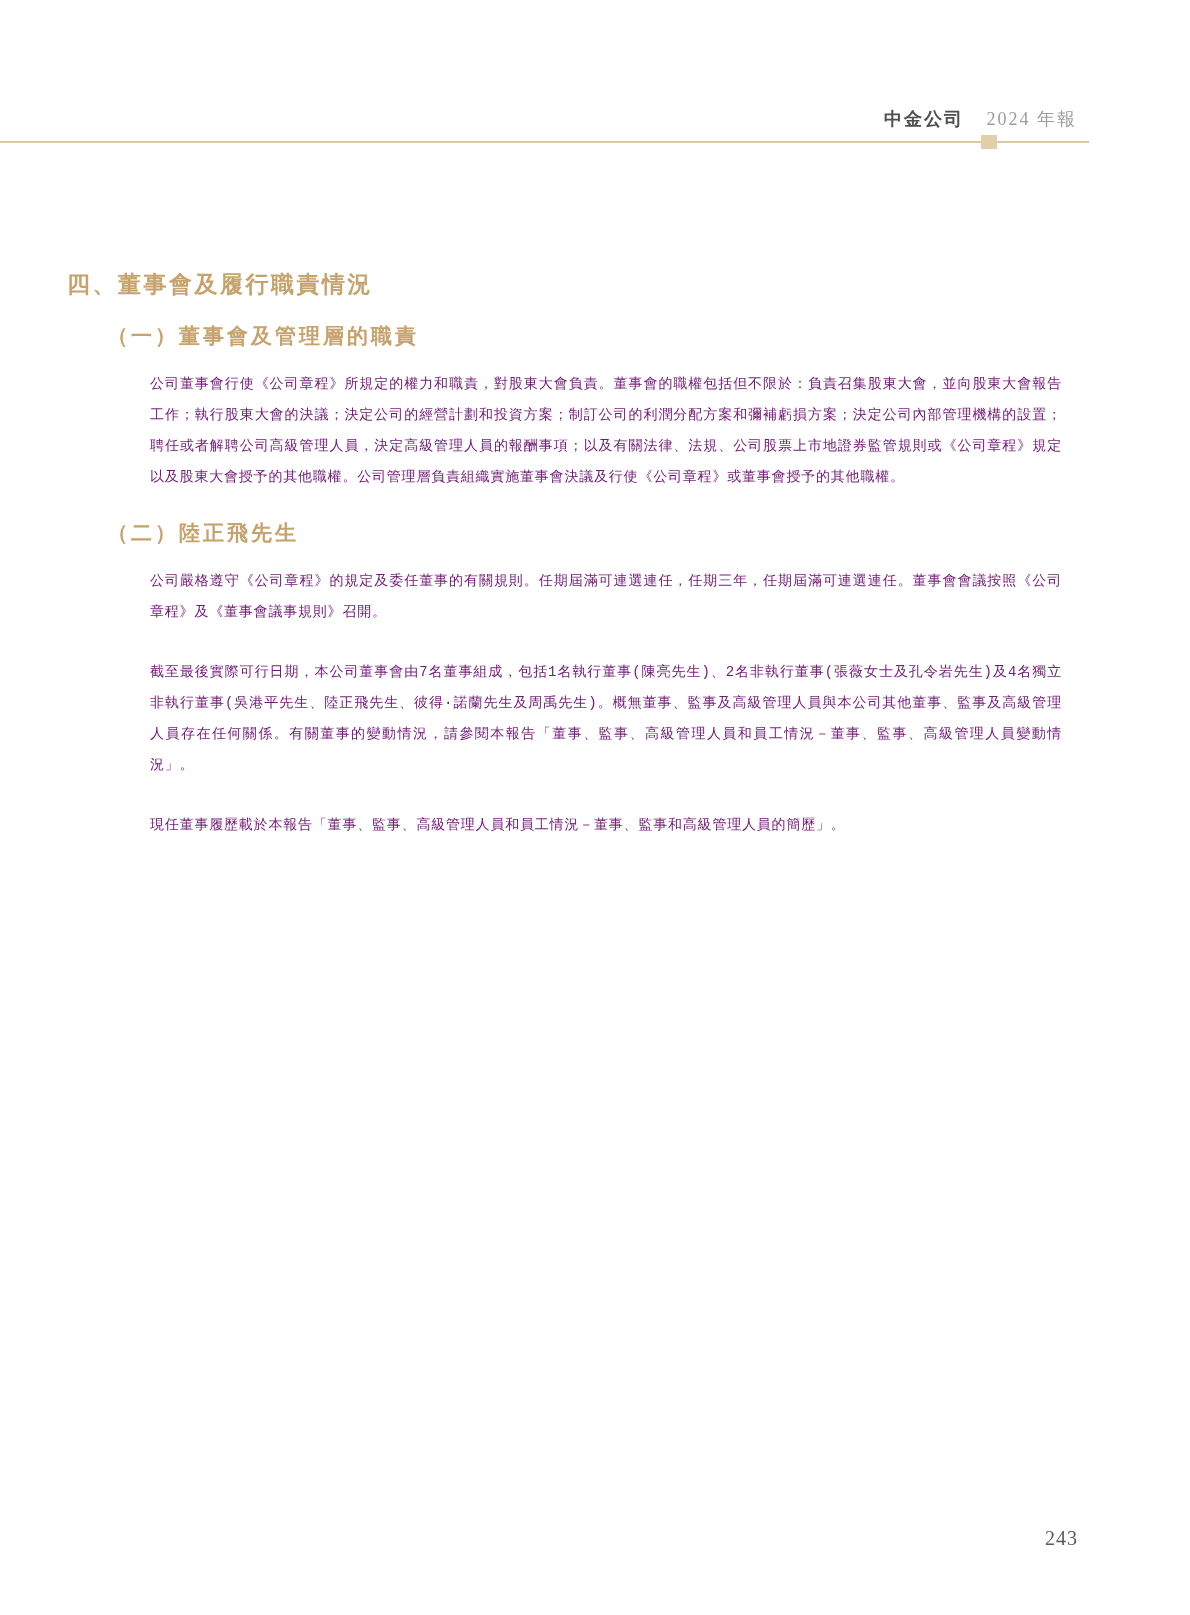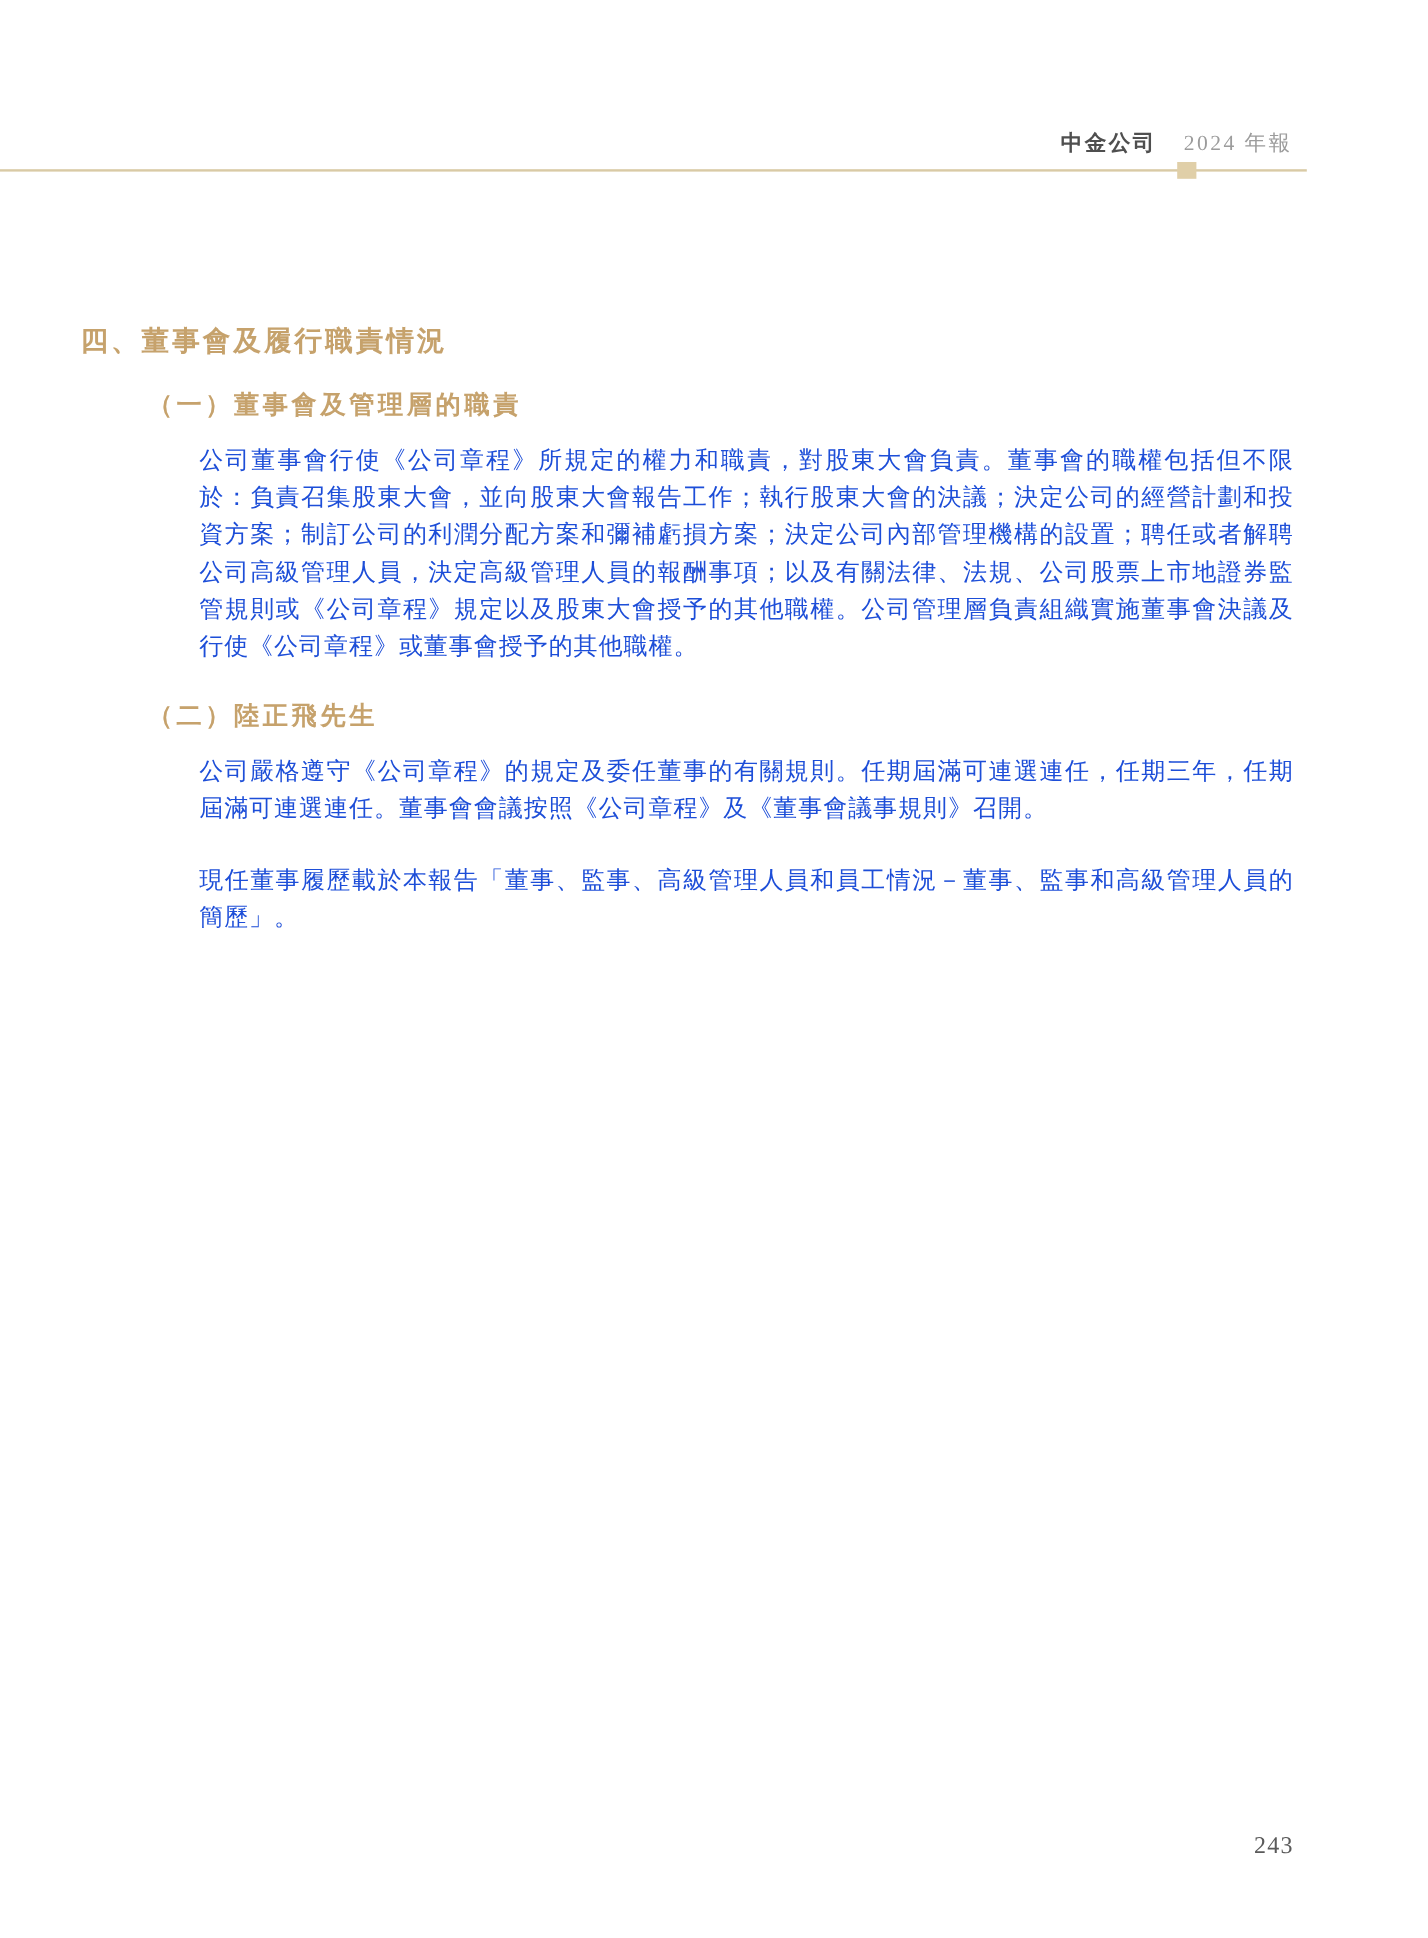--- a/index.html
+++ b/index.html
@@ -60,39 +60,40 @@
   }
   .section-title {
     margin: 0;
     color: #c6a26c;
     font-size: 23px;
     line-height: 1.25;
     font-weight: 700;
     letter-spacing: 2.5px;
   }
   .subsection {
-    margin-left: 56px;
+    margin-left: 40px;
+    font-family: Liberation Mono, monospace;
   }
   .subsection-title {
     margin: 26px 0 18px;
     color: #c6a26c;
     font-size: 21px;
     line-height: 1.25;
     font-weight: 700;
     letter-spacing: 3px;
   }
   .paragraphs {
     margin-left: 43px;
     width: 912px;
   }
   .body-para {
     margin: 0 0 29px;
-    font-size: 20px;
+    font-size: 14px;
     line-height: 31px;
-    color: #1d4ed8;
+    color: #701a75;
     letter-spacing: 0.8px;
     text-align: justify;
     text-justify: inter-ideograph;
   }
 
   
   .page-number {
     position: absolute;
     right: 112px;
     top: 1527px;
@@ -123,20 +124,21 @@
       <h2 class="subsection-title">（一）董事會及管理層的職責</h2>
       <div class="paragraphs">
         <p class="body-para">公司董事會行使《公司章程》所規定的權力和職責，對股東大會負責。董事會的職權包括但不限於：負責召集股東大會，並向股東大會報告工作；執行股東大會的決議；決定公司的經營計劃和投資方案；制訂公司的利潤分配方案和彌補虧損方案；決定公司內部管理機構的設置；聘任或者解聘公司高級管理人員，決定高級管理人員的報酬事項；以及有關法律、法規、公司股票上市地證券監管規則或《公司章程》規定以及股東大會授予的其他職權。公司管理層負責組織實施董事會決議及行使《公司章程》或董事會授予的其他職權。</p>
       </div>
     </section>
 
     <section class="subsection">
       <h2 class="subsection-title">（二）陸正飛先生</h2>
       <div class="paragraphs">
         <p class="body-para">公司嚴格遵守《公司章程》的規定及委任董事的有關規則。任期屆滿可連選連任，任期三年，任期屆滿可連選連任。董事會會議按照《公司章程》及《董事會議事規則》召開。</p>
+        <p class="body-para">截至最後實際可行日期，本公司董事會由7名董事組成，包括1名執行董事(陳亮先生)、2名非執行董事(張薇女士及孔令岩先生)及4名獨立非執行董事(吳港平先生、陸正飛先生、彼得·諾蘭先生及周禹先生)。概無董事、監事及高級管理人員與本公司其他董事、監事及高級管理人員存在任何關係。有關董事的變動情況，請參閱本報告「董事、監事、高級管理人員和員工情況－董事、監事、高級管理人員變動情況」。</p>
         <p class="body-para">現任董事履歷載於本報告「董事、監事、高級管理人員和員工情況－董事、監事和高級管理人員的簡歷」。</p>
       </div>
     </section>
 
   </main>
 
   <div class="page-number">243</div>
 
 </div>
 

